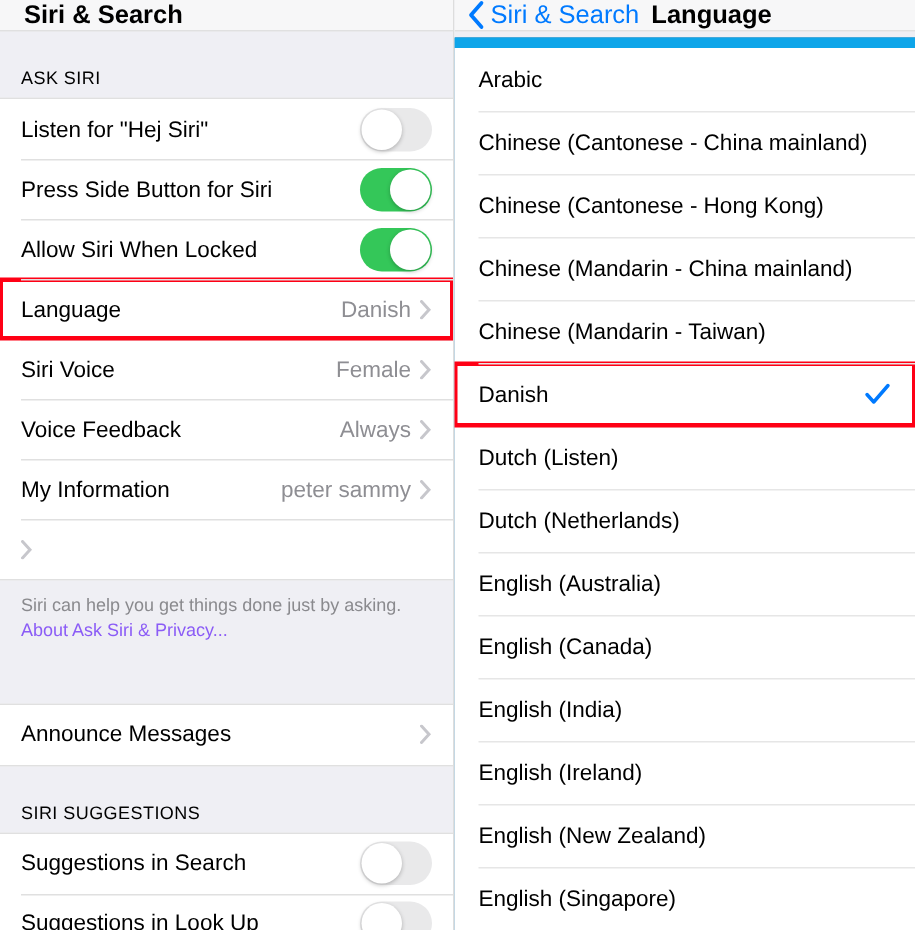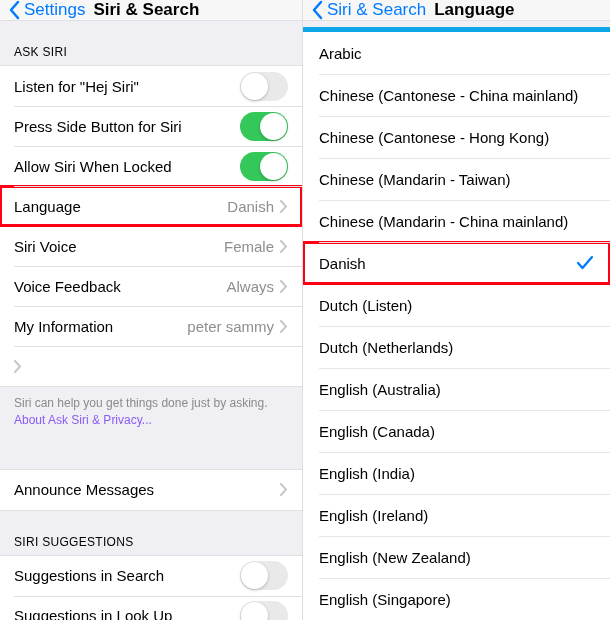--- a/index.html
+++ b/index.html
@@ -26,34 +26,28 @@
 .toggle.on{background:#34c759}
 .toggle.on::after{left:20px}
 .footer{font-size:12px;color:#8a8a8e;padding:8px 14px 12px;line-height:1.4}
 .footer a{color:#8b5cf6;text-decoration:none}
 .highlight{outline:3px solid #ff0015;outline-offset:-2px;z-index:2}
 .lang-row{display:flex;align-items:center;justify-content:space-between;padding:0 16px;height:42px;background:#fff;position:relative}
 .lang-row+.lang-row::before{content:"";position:absolute;top:0;left:16px;right:0;height:1px;background:#e6e6e6}
 .lang-label{font-size:15px;color:#000}
 .check svg{width:18px;height:16px;display:block}
 .spacer-top{height:22px;background:#efeff4}
-.lang-list{background:#0369a1;border-top:5px solid #0ea5e9}
+.lang-list{background:#0369a1;border-top:7px solid #0ea5e9}
 </style>
 </head>
 <body>
 
 <div class="wrap">
   <div class="pane pane-left">
     <div class="nav">
-      <div class="back">
-        <svg viewBox="0 0 12 20">
-            <path d="M10 2 L3 10 L10 18" stroke="#007aff" stroke-width="2.5" fill="none" stroke-linecap="round" stroke-linejoin="round"></path>
-          </svg>
-        <span>Settings</span>
-      </div>
       <div class="nav-title">Siri &amp; Search</div>
     </div>
 
     <div class="section-header">ASK SIRI</div>
     <div class="group">
       <div class="row">
         <span class="row-label">Listen for "Hej Siri"</span>
         <div class="toggle"></div>
       </div>
       <div class="row">
@@ -163,24 +157,24 @@
         <div class="lang-row">
           <span class="lang-label">Arabic</span>
         </div>
         <div class="lang-row">
           <span class="lang-label">Chinese (Cantonese - China mainland)</span>
         </div>
         <div class="lang-row">
           <span class="lang-label">Chinese (Cantonese - Hong Kong)</span>
         </div>
         <div class="lang-row">
+          <span class="lang-label">Chinese (Mandarin - China mainland)</span>
+        </div>
+        <div class="lang-row">
           <span class="lang-label">Chinese (Mandarin - Taiwan)</span>
-        </div>
-        <div class="lang-row">
-          <span class="lang-label">Chinese (Mandarin - China mainland)</span>
         </div>
         <div class="lang-row highlight">
           <span class="lang-label">Danish</span>
           <span class="check">
             <svg viewBox="0 0 18 16">
               <path d="M2 8 L6.5 13 L16 2" stroke="#007aff" stroke-width="2.3" fill="none" stroke-linecap="round" stroke-linejoin="round"></path>
             </svg>
           </span>
         </div>
         <div class="lang-row">

